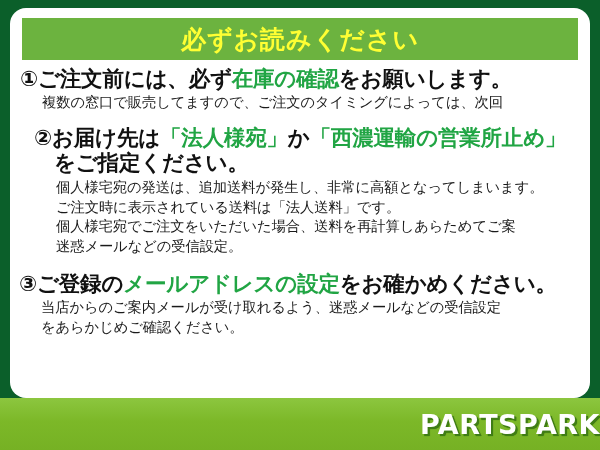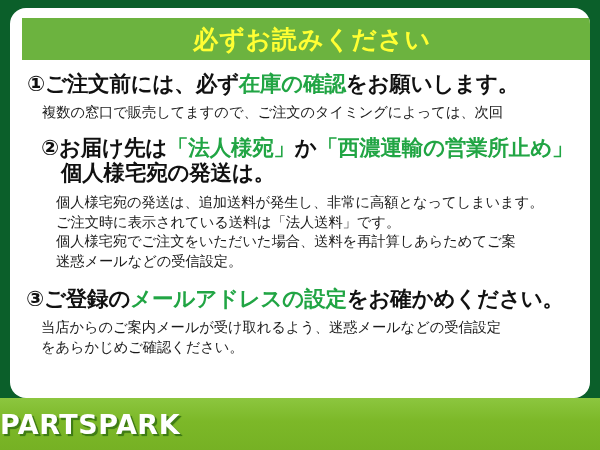--- a/index.html
+++ b/index.html
@@ -32,21 +32,21 @@
 
   .footer-band {
     position: absolute;
     left: 0;
     top: 398px;
     width: 600px;
     height: 52px;
     background: linear-gradient(180deg, #8cc63f 0%, #7cb828 45%, #76b124 100%);
     display: flex;
     align-items: center;
-    justify-content: flex-start;
+    justify-content: flex-end;
   }
 
   .brand {
     font-family: "DejaVu Sans", "Liberation Sans", sans-serif;
     font-weight: bold;
     font-size: 27px;
     letter-spacing: 0.5px;
     color: #ffffff;
     text-shadow: 2px 2px 0 #3f7d15, 2px 2px 1px #35690f;
   }
@@ -67,21 +67,20 @@
   .header-band {
     position: absolute;
     left: 12px;
     top: 10px;
     width: 556px;
     height: 42px;
     background: #6cb33f;
     display: flex;
     align-items: center;
     justify-content: center;
-    padding-left: 12px;
   }
 
   .header-title {
     color: #ffff33;
     font-size: 25px;
     font-weight: bold;
     letter-spacing: 1px;
     font-family: "DejaVu Sans", "Liberation Sans", sans-serif;
   }
 
@@ -97,21 +96,21 @@
     padding: 0 6px 0 10px;
   }
 
   .item-heading {
     color: #111111;
     font-weight: bold;
     font-size: 21.5px;
     line-height: 1.18;
     letter-spacing: -0.2px;
     white-space: pre-wrap;
-    margin: 7px;
+    margin: 0;
   }
 
   .item-heading .hl {
     color: #21a544;
   }
 
   .item-body {
     color: #1a1a1a;
     font-size: 14.3px;
     line-height: 1.38;
@@ -145,21 +144,21 @@
     <div class="content">
 
       <div class="item item-1">
         <p class="item-heading"><span>①</span><span>ご注文前には、必ず</span><span class="hl">在庫の確認</span><span>をお願いします。</span></p>
         <div class="item-body">
           <div>複数の窓口で販売してますので、ご注文のタイミングによっては、次回</div>
         </div>
       </div>
 
       <div class="item item-2">
-        <p class="item-heading"><span>②</span><span>お届け先は</span><span class="hl">「法人様宛」</span><span>か</span><span class="hl">「西濃運輸の営業所止め」</span><span class="indent-line">個人様宅宛の発送は。</span></p>
+        <p class="item-heading"><span>②</span><span>お届け先は</span><span class="hl">「法人様宛」</span><span>か</span><span class="hl">「西濃運輸の営業所止め」</span><span class="indent-line">をご指定ください。</span></p>
         <div class="item-body">
           <div>個人様宅宛の発送は、追加送料が発生し、非常に高額となってしまいます。</div>
           <div>ご注文時に表示されている送料は「法人送料」です。</div>
           <div>個人様宅宛でご注文をいただいた場合、送料を再計算しあらためてご案</div>
           <div>迷惑メールなどの受信設定。</div>
         </div>
       </div>
 
       <div class="item item-3">
         <p class="item-heading"><span>③</span><span>ご登録の</span><span class="hl">メールアドレスの設定</span><span>をお確かめください。</span></p>

